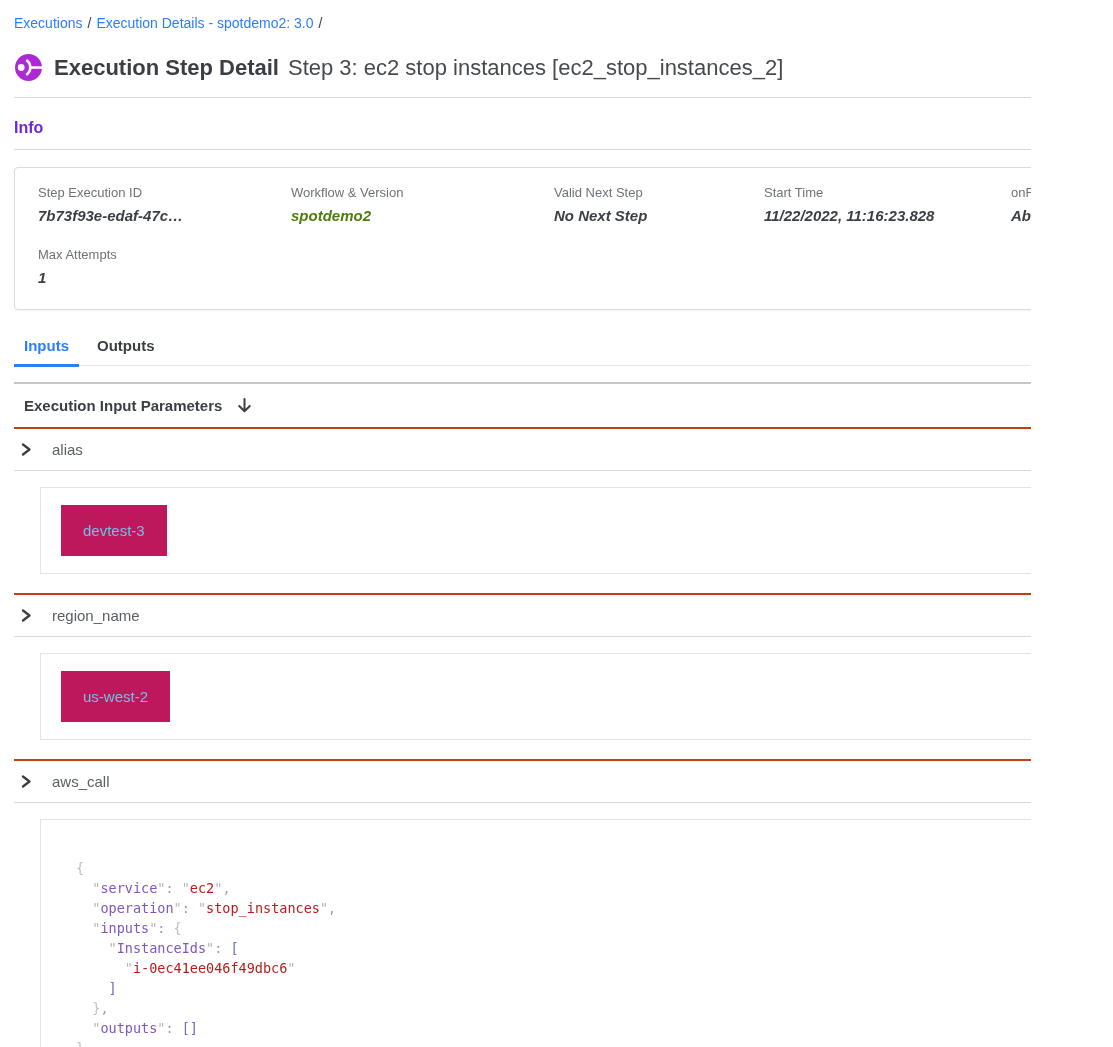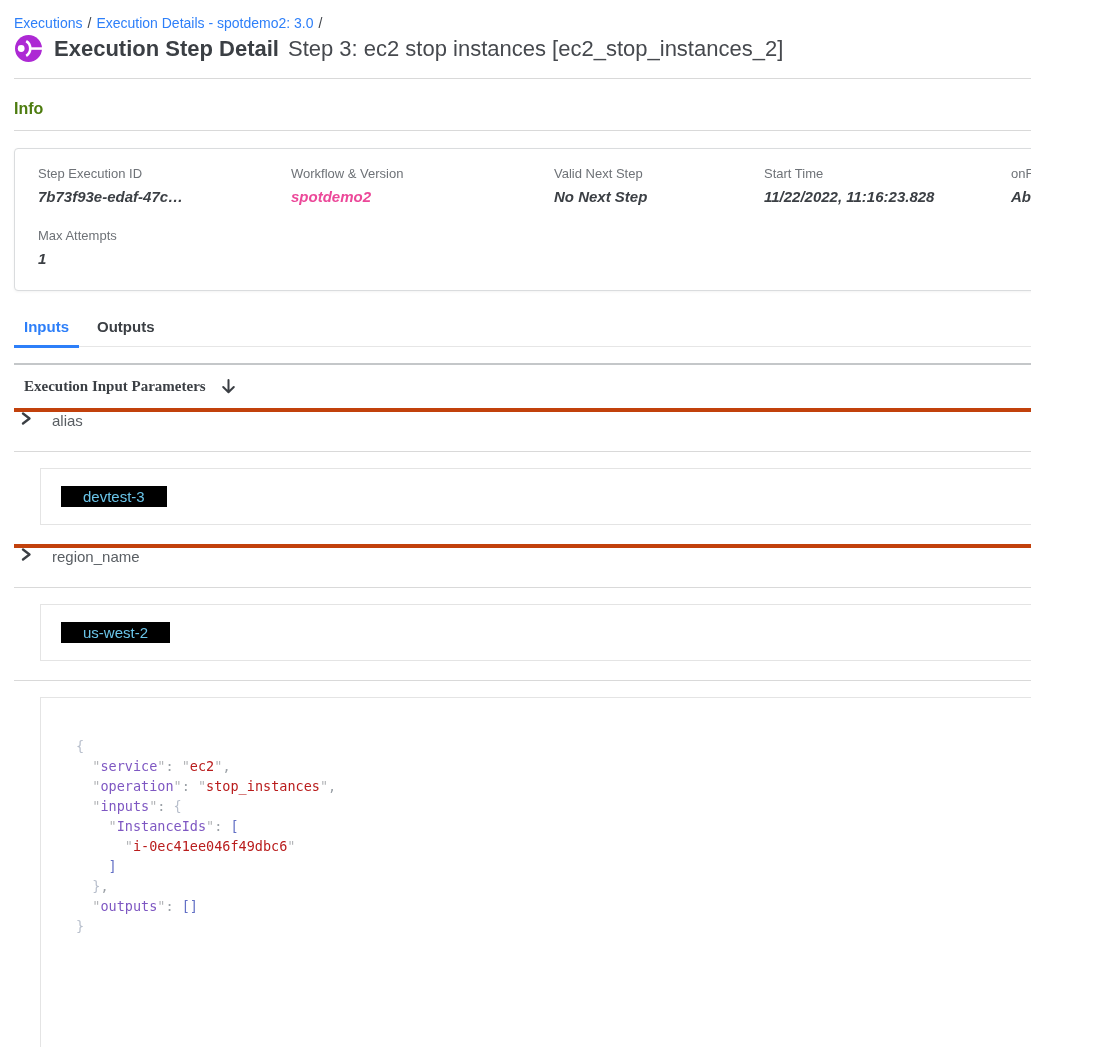--- a/index.html
+++ b/index.html
@@ -6,64 +6,64 @@
   html, body { width: 1113px; height: 1047px; overflow: hidden; background: #ffffff; }
   body { font-family: "Liberation Sans", sans-serif; color: #3f4349; }
   .page { padding-left: 14px; width: 1031px; height: 1047px; overflow: hidden; }
 
   
   .breadcrumb { padding-top: 15px; font-size: 14px; color: #3f4349; }
   .breadcrumb a { color: #2d7ff9; text-decoration: none; cursor: pointer; }
   .crumb-sep { color: #3f4349; margin: 0 5px; }
 
   
-  .title-row { display: flex; align-items: center; margin-top: 3px; }
+  .title-row { display: flex; align-items: center; margin-top: 22px; }
   .logo { width: 29px; height: 29px; flex: 0 0 auto; margin-right: 11px; }
   .page-title { font-size: 22px; font-weight: 700; color: #3b3f44; }
   .page-subtitle { font-size: 22px; font-weight: 400; color: #46494e; margin-left: 9px; }
 
   .divider { border: none; border-top: 1px solid #d9d9d9; margin-top: 15px; }
   .divider-heavy { border: none; border-top: 2px solid #c4c7c9; }
 
   
-  .info-heading { font-size: 16px; font-weight: 600; color: #4d7c0f; margin-top: 21px; }
+  .info-heading { font-size: 16px; font-weight: 600; color: #6d28d9; margin-top: 21px; }
   .info-underline { border: none; border-top: 1px solid #d9d9d9; margin-top: 12px; }
 
   .info-card { margin-top: 17px; width: 1250px; border: 1px solid #dadcde; border-radius: 4px;
                box-shadow: 0 1px 3px rgba(0,0,0,0.05); background: #fff;
                padding: 17px 0 23px 23px; }
   .info-grid { display: grid; grid-template-columns: 253px 263px 210px 247px 1fr; row-gap: 23px; }
   .field-label { font-size: 13px; color: #6e7277; margin-bottom: 7px; }
   .field-value { font-size: 15px; font-weight: 700; color: #3b3f44; font-style: italic; }
-  .field-value.link { color: #ec4899; font-weight: 600; cursor: pointer; }
+  .field-value.link { color: #4d7c0f; font-weight: 600; cursor: pointer; }
   .status-value { display: flex; align-items: center; font-size: 15px; font-weight: 400; color: #3f4349; }
   .status-icon { width: 16px; height: 16px; margin-right: 8px; flex: 0 0 auto; }
 
   
   .tabs { display: flex; margin-top: 23px; border-bottom: 1px solid #e6e6e6; }
   .tab { font-size: 15px; font-weight: 600; padding: 4px 10px 10px 10px; cursor: pointer; color: #3b3f44; }
   .tab.active { color: #2d7ff9; border-bottom: 3px solid #2d7ff9; margin-bottom: -2px; }
   .tab + .tab { margin-left: 8px; }
 
   
   .params-divider { margin-top: 16px; }
   .params-header { display: flex; align-items: center; padding: 13px 0 13px 10px; }
-  .params-title { font-size: 15px; font-weight: 600; color: #3b3f44; font-family: Liberation Serif, serif; }
+  .params-title { font-size: 15px; font-weight: 600; color: #3b3f44; }
   .down-arrow { margin-left: 14px; cursor: pointer; display: inline-flex; }
 
   
-  .section-row { display: flex; height: 43px; padding-left: 6px; cursor: pointer;
-                 border-top: 4px solid #c2410c; }
+  .section-row { display: flex; align-items: center; height: 43px; padding-left: 6px; cursor: pointer;
+                 border-top: 2px solid #c2410c; }
   .section-row .chevron { display: inline-flex; }
   .section-label { font-size: 15px; color: #595e63; margin-left: 20px; }
   .section-sep { border: none; border-top: 1px solid #d9d9d9; }
 
   .section-content { padding: 16px 0 19px 0; }
   .value-box { margin-left: 26px; width: 1200px; border: 1px solid #e4e4e4; background: #fff; padding: 17px 20px; }
-  .chip { display: inline-block; background: #000000; padding: 2px 22px; font-size: 15px; color: #6ac4e8; }
+  .chip { display: inline-block; background: #be185d; padding: 17px 22px; font-size: 15px; color: #6ac4e8; }
 
   
   .code-box { margin-left: 26px; width: 1200px; border: 1px solid #e4e4e4; background: #fff;
               padding: 38px 20px 28px 35px; height: 400px; }
   .code { font-family: "DejaVu Sans Mono", monospace; font-size: 13.5px; line-height: 20px; white-space: pre; }
   .tok-brace   { color: #b8bfcc; }
   .tok-bracket { color: #6370c5; }
   .tok-q       { color: #b3b5b8; }
   .tok-key     { color: #7e57c2; }
   .tok-str     { color: #b91c1c; }
@@ -164,20 +164,28 @@
     </span>
     <span class="section-label">region_name</span>
   </div>
   <hr class="section-sep">
   <div class="section-content">
     <div class="value-box">
       <span class="chip">us-west-2</span>
     </div>
   </div>
 
+  <div class="section-row">
+    <span class="chevron">
+      <svg width="12" height="13" viewBox="0 0 12 13">
+          <path d="M3 1.5 L9.5 6.5 L3 11.5" stroke="#3b3f44" stroke-width="2.3" fill="none" stroke-linecap="round" stroke-linejoin="round"></path>
+        </svg>
+    </span>
+    <span class="section-label">aws_call</span>
+  </div>
   <hr class="section-sep">
   <div class="section-content">
     <div class="code-box">
       <div class="code"><div><span class="tok-brace">{</span></div><div><span class="tok-plain">  </span><span class="tok-q">"</span><span class="tok-key">service</span><span class="tok-q">"</span><span class="tok-pun">: </span><span class="tok-q">"</span><span class="tok-str">ec2</span><span class="tok-q">"</span><span class="tok-pun">,</span></div><div><span class="tok-plain">  </span><span class="tok-q">"</span><span class="tok-key">operation</span><span class="tok-q">"</span><span class="tok-pun">: </span><span class="tok-q">"</span><span class="tok-str">stop_instances</span><span class="tok-q">"</span><span class="tok-pun">,</span></div><div><span class="tok-plain">  </span><span class="tok-q">"</span><span class="tok-key">inputs</span><span class="tok-q">"</span><span class="tok-pun">: </span><span class="tok-brace">{</span></div><div><span class="tok-plain">    </span><span class="tok-q">"</span><span class="tok-key">InstanceIds</span><span class="tok-q">"</span><span class="tok-pun">: </span><span class="tok-bracket">[</span></div><div><span class="tok-plain">      </span><span class="tok-q">"</span><span class="tok-str">i-0ec41ee046f49dbc6</span><span class="tok-q">"</span></div><div><span class="tok-plain">    </span><span class="tok-bracket">]</span></div><div><span class="tok-plain">  </span><span class="tok-brace">}</span><span class="tok-pun">,</span></div><div><span class="tok-plain">  </span><span class="tok-q">"</span><span class="tok-key">outputs</span><span class="tok-q">"</span><span class="tok-pun">: </span><span class="tok-bracket">[]</span></div><div><span class="tok-brace">}</span></div></div>
     </div>
   </div>
 
 </div>
 
 </body></html>

